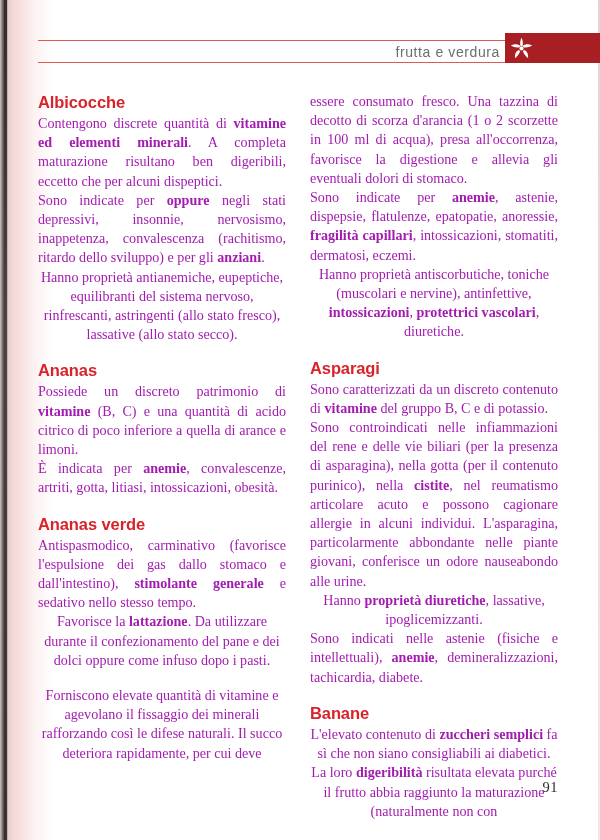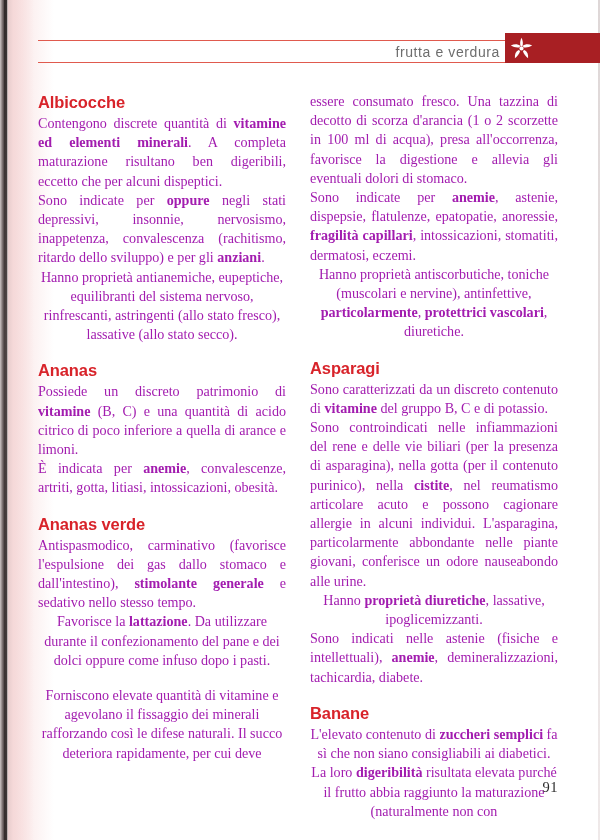--- a/index.html
+++ b/index.html
@@ -206,21 +206,21 @@
           <p class="body last">Favorisce la <b>lattazione</b>. Da utilizzare durante il confezionamento del pane e dei dolci oppure come infuso dopo i pasti.</p>
         </div>
         <div class="entry">
           <p class="body last">Forniscono elevate quantità di vitamine e agevolano il fissaggio dei minerali rafforzando così le difese naturali. Il succo deteriora rapidamente, per cui deve</p>
         </div>
       </div>
     <div class="col" id="col-right">
         <div class="entry carryover tight">
           <p class="body">essere consumato fresco. Una tazzina di decotto di scorza d'arancia (1 o 2 scorzette in 100 ml di acqua), presa all'occorrenza, favorisce la digestione e allevia gli eventuali dolori di stomaco.</p>
           <p class="body">Sono indicate per <b>anemie</b>, astenie, dispepsie, flatulenze, epatopatie, anoressie, <b>fragilità capillari</b>, intossicazioni, stomatiti, dermatosi, eczemi.</p>
-          <p class="body last">Hanno proprietà antiscorbutiche, toniche (muscolari e nervine), antinfettive, <b>particolarmente</b>, <b>protettrici vascolari</b>, diuretiche.</p>
+          <p class="body last">Hanno proprietà antiscorbutiche, toniche (muscolari e nervine), antinfettive, <b>intossicazioni</b>, <b>protettrici vascolari</b>, diuretiche.</p>
         </div>
         <div class="entry">
           <h2 class="entry-title">Asparagi</h2>
           <p class="body">Sono caratterizzati da un discreto contenuto di <b>vitamine</b> del gruppo B, C e di potassio.</p>
           <p class="body">Sono controindicati nelle infiammazioni del rene e delle vie biliari (per la presenza di asparagina), nella gotta (per il contenuto purinico), nella <b>cistite</b>, nel reumatismo articolare acuto e possono cagionare allergie in alcuni individui. L'asparagina, particolarmente abbondante nelle piante giovani, conferisce un odore nauseabondo alle urine.</p>
           <p class="body last">Hanno <b>proprietà diuretiche</b>, lassative, ipoglicemizzanti.</p>
           <p class="body">Sono indicati nelle astenie (fisiche e intellettuali), <b>anemie</b>, demineralizzazioni, tachicardia, diabete.</p>
         </div>
         <div class="entry">
           <h2 class="entry-title">Banane</h2>

